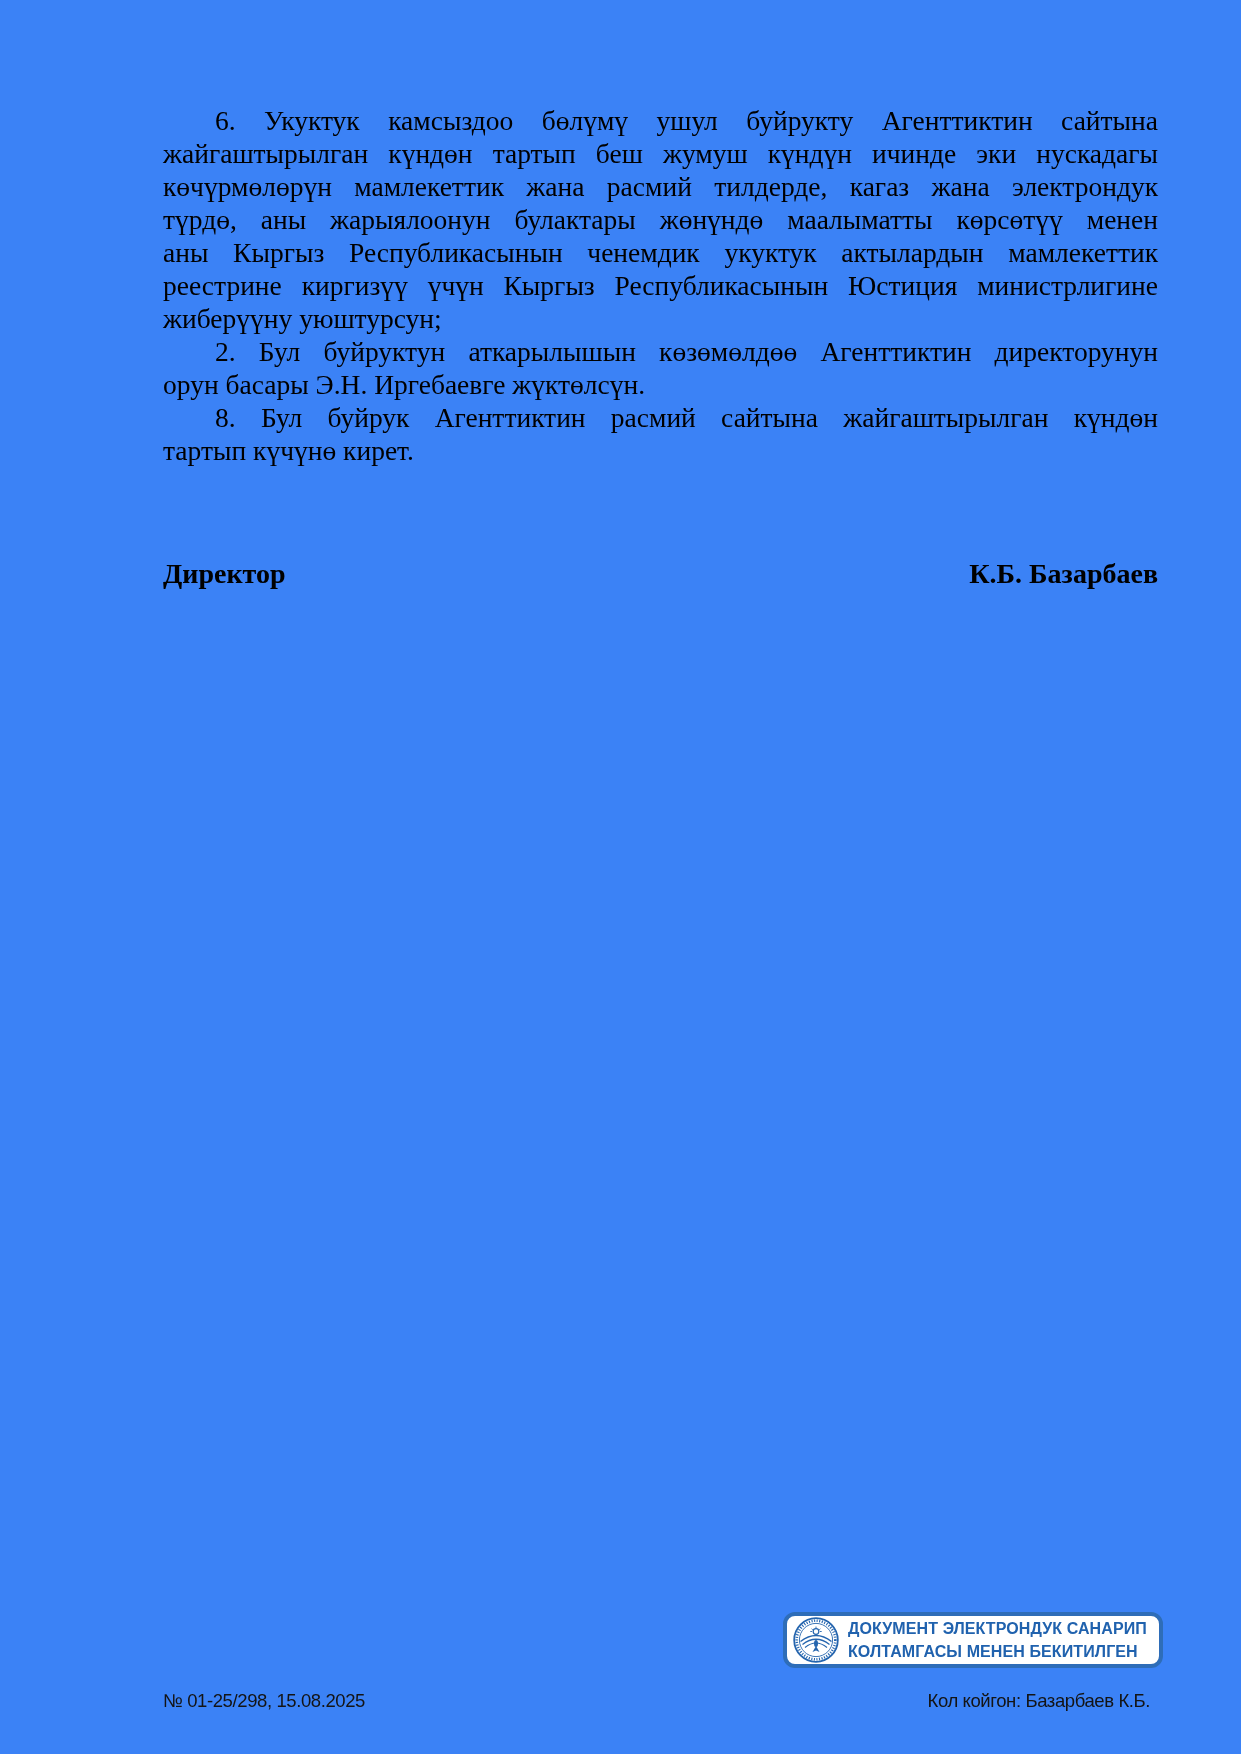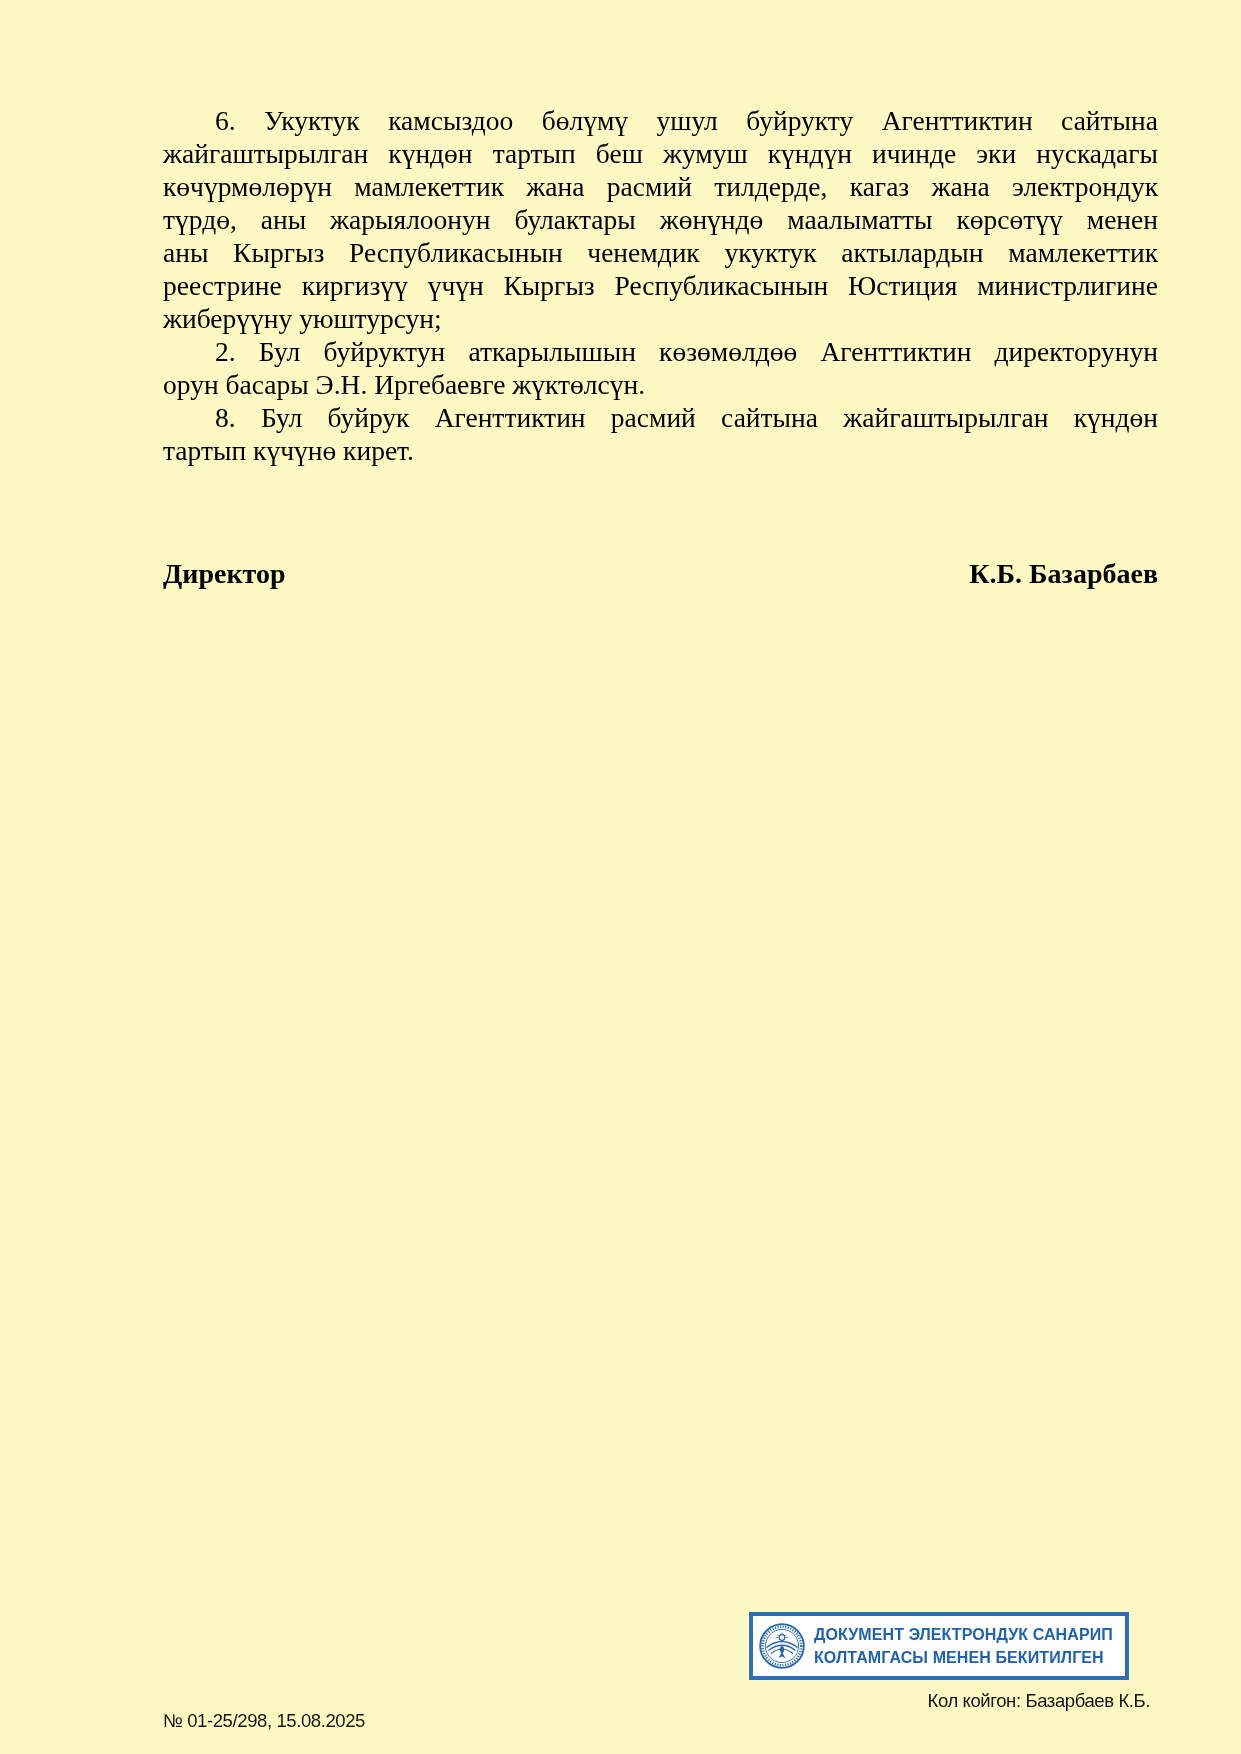--- a/index.html
+++ b/index.html
@@ -1,21 +1,21 @@
 <!DOCTYPE html>
 <html><head>
 <meta charset="utf-8">
 <title>Document</title>
 <style>
   * { margin:0; padding:0; box-sizing:border-box; }
   html,body { background:#ffffff; }
   .page {
     position:relative;
     width:1241px; height:1754px;
-    background:#fef9c3;
+    background:#3b82f6;
     font-family:"Liberation Serif", serif;
     color:#000;
     overflow:hidden;
     margin:0 auto;
   }
   .body-text {
     position:absolute;
     left:163px; top:104px; width:995px;
     font-size:27.5px; line-height:33px;
   }
@@ -30,24 +30,24 @@
   .line.indent { text-indent:52px; }
   .signature-row {
     position:absolute;
     left:163px; top:557px; width:995px;
     display:flex; justify-content:space-between; align-items:flex-start;
     font-weight:bold; font-size:28px; line-height:33px;
   }
   .signature-name { }
   .stamp {
     position:absolute;
-    left:749px; top:1612px;
-    width:380px; height:68px;
+    left:783px; top:1612px;
+    width:380px; height:56px;
     border:4px solid #2e6db8;
-    border-radius:0;
+    border-radius:12px;
     background:#ffffff;
     display:flex; align-items:center;
     padding-left:6px;
   }
   .stamp-emblem { flex:0 0 auto; width:46px; height:46px; }
   .stamp-text {
     margin-left:9px;
     font-family:"Liberation Sans", sans-serif;
     font-weight:bold;
     font-size:16px; line-height:23px;
@@ -56,21 +56,21 @@
     white-space:nowrap;
   }
   .footer-left, .footer-right {
     position:absolute; top:1690px;
     font-family:"Liberation Sans", sans-serif;
     font-size:18.5px; line-height:22px;
     letter-spacing:-0.4px;
     color:#141414;
     white-space:nowrap;
   }
-  .footer-left { left:163px;margin-top:20px; }
+  .footer-left { left:163px; }
   .footer-right { right:91px; text-align:center; }
 </style>
 </head>
 <body>
 
 <div class="page">
 
   <div class="body-text">
     <div>
       <div class="line indent">6. Укуктук камсыздоо бөлүмү ушул буйрукту Агенттиктин сайтына</div>

